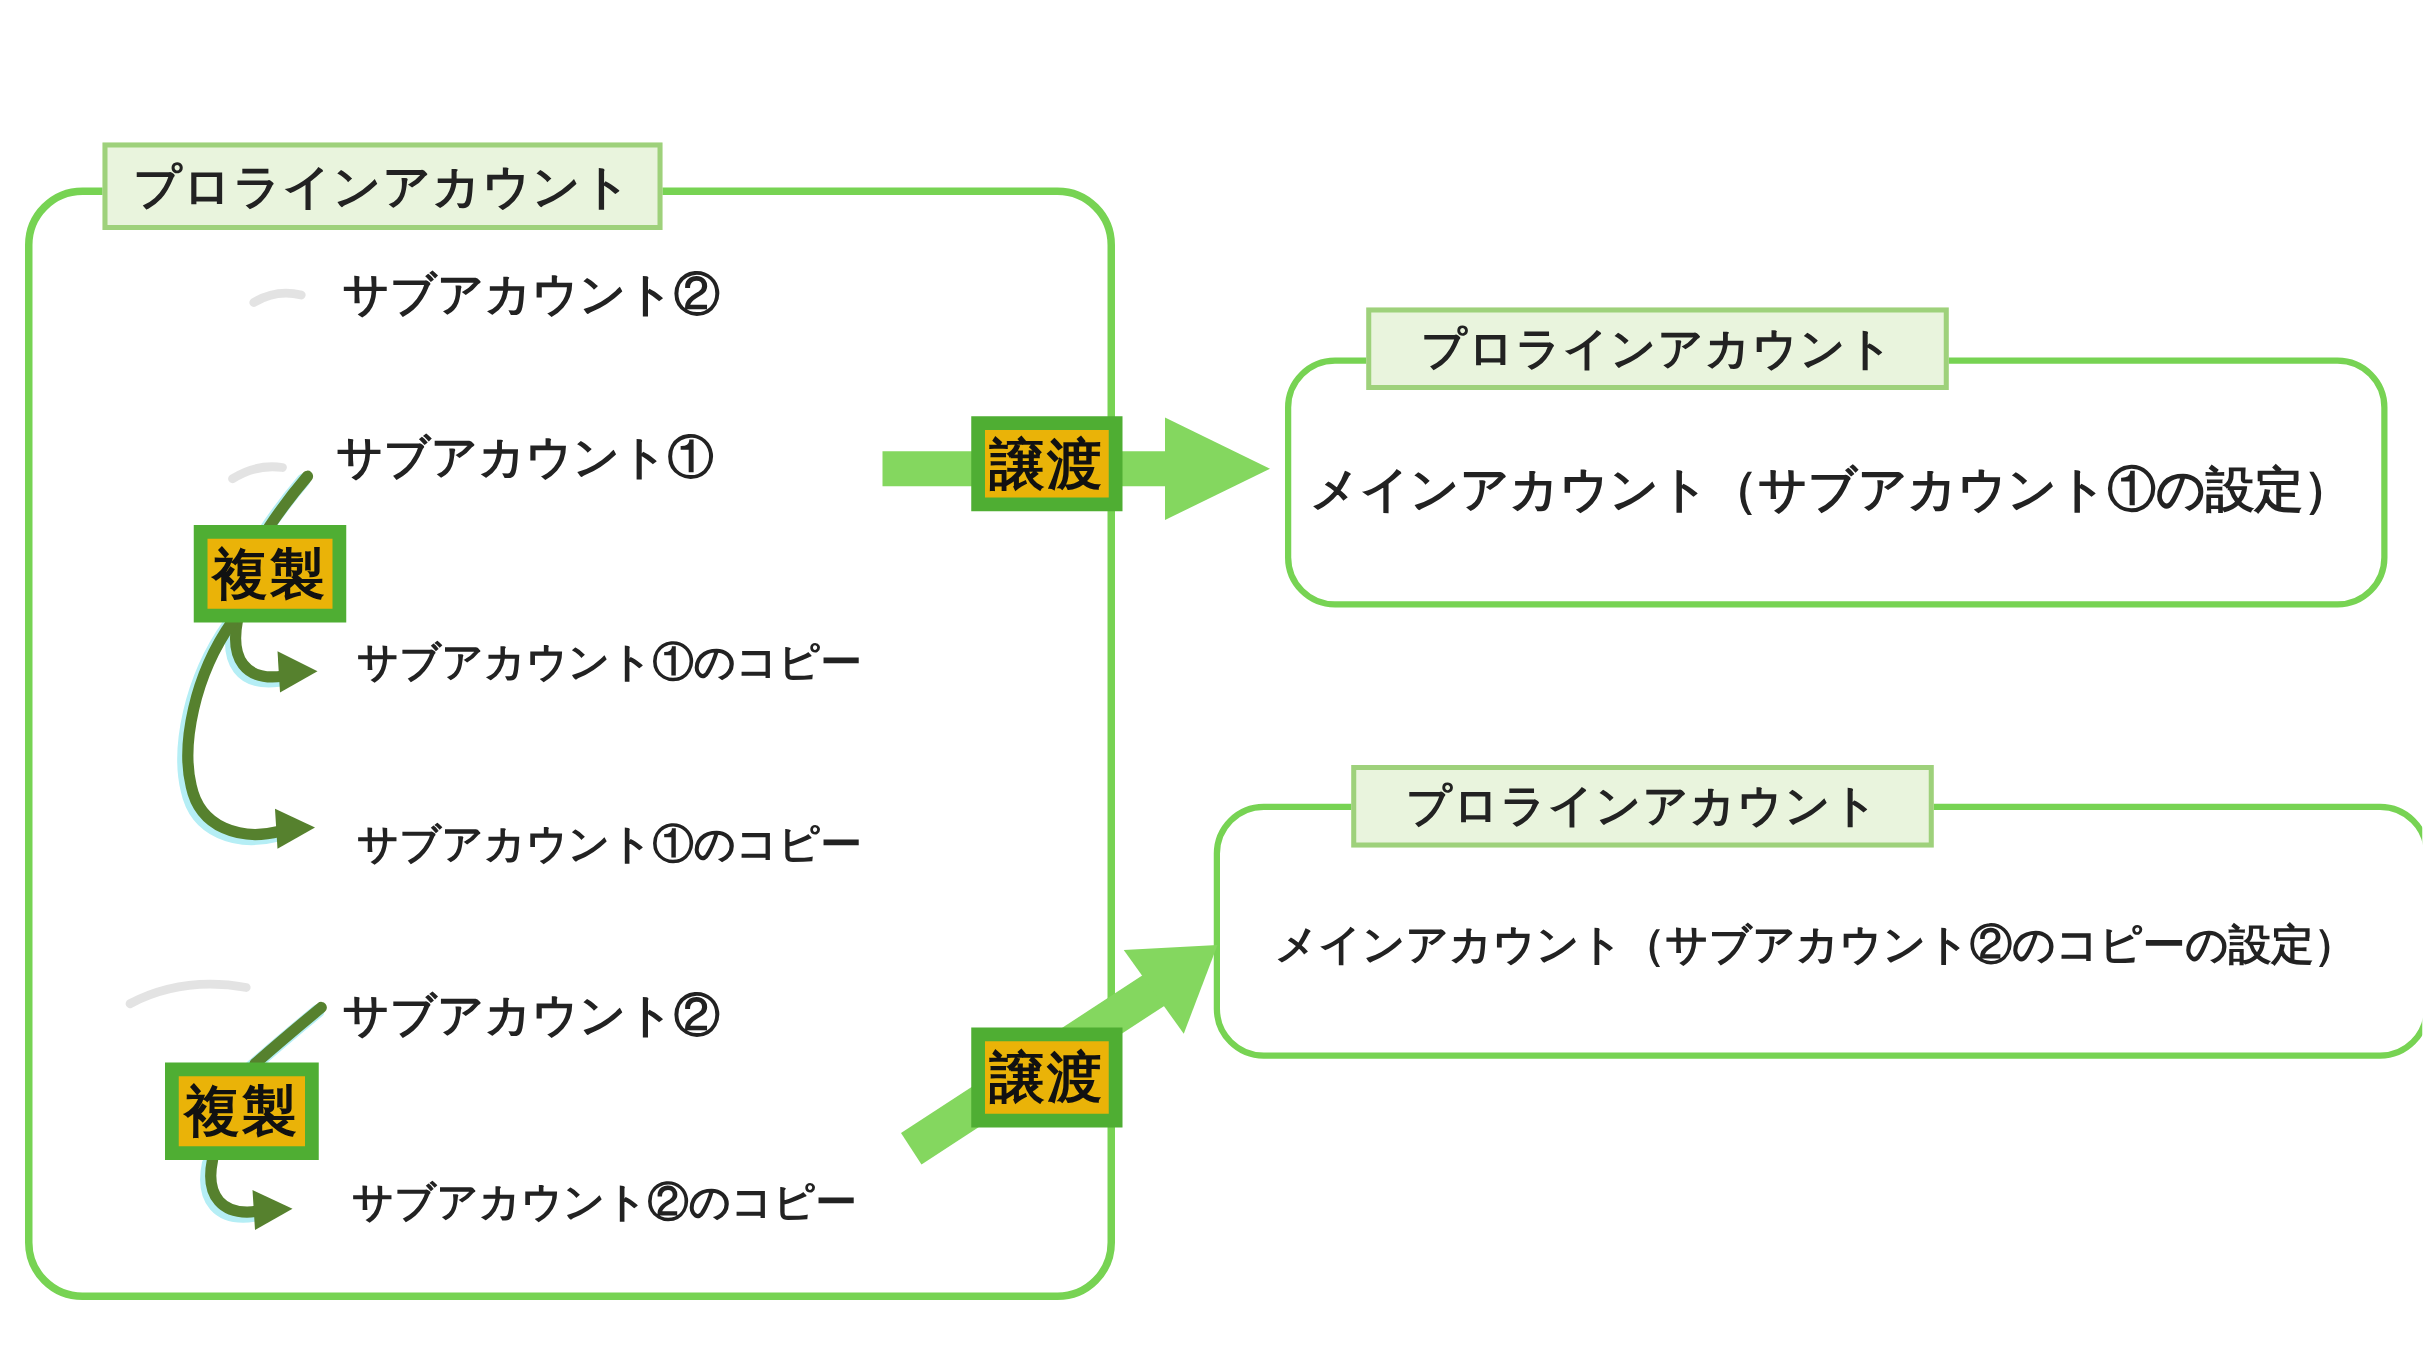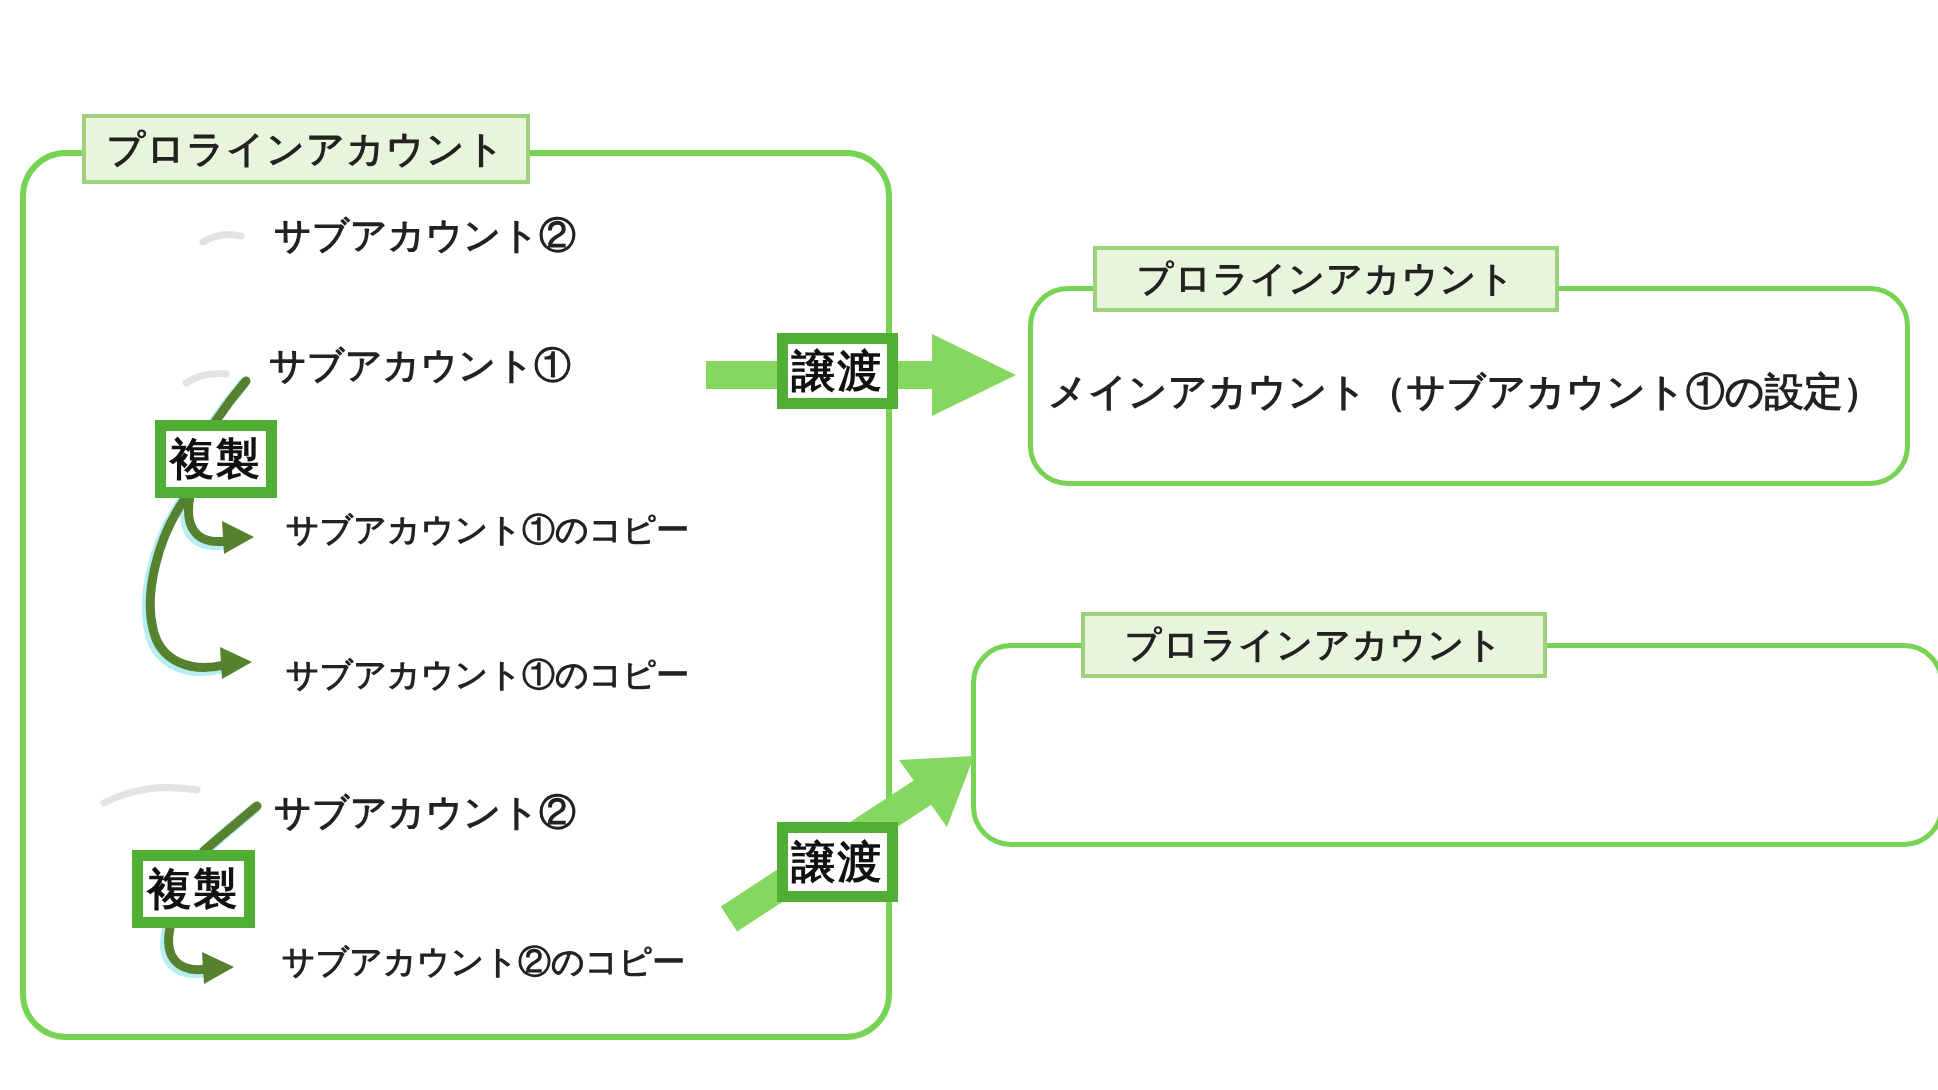--- a/index.html
+++ b/index.html
@@ -36,21 +36,21 @@
   #t-sub2c  { left:251px; top:940px; width:465px; font-size:33px; }
   #t-r1     { left:1048px; top:365px; width:832px; font-size:39px; }
   #t-r2     { left:991px;  top:733px; width:923px; font-size:34px; }
 
   
   .badge {
     position:absolute; background:#4fae33; display:flex; align-items:center; justify-content:center;
     z-index:4;
   }
   .badge-inner {
-    background:#ffffff; width:calc(100% - 22px); height:calc(100% - 22px);
+    background:#eab308; width:calc(100% - 22px); height:calc(100% - 22px);
     display:flex; align-items:center; justify-content:center;
     font-weight:700; color:#111; font-size:44px; letter-spacing:2px; white-space:nowrap;
   }
   #badge-dup1 { left:155px; top:420px; width:122px; height:78px; }
   #badge-dup2 { left:132px; top:850px; width:123px; height:78px; }
   #badge-tr1  { left:777px; top:333px; width:121px; height:76px; }
   #badge-tr2  { left:777px; top:822px; width:121px; height:80px; }
 
   
   svg.overlay { position:absolute; left:0; top:0; z-index:2; pointer-events:none; }
@@ -113,20 +113,21 @@
   <div class="boxlabel" id="label-r2">プロラインアカウント</div>
 
   <div class="node" id="t-main">サブアカウント②</div>
   <div class="node" id="t-sub1">サブアカウント①</div>
   <div class="node" id="t-sub1c1">サブアカウント①のコピー</div>
   <div class="node" id="t-sub1c2">サブアカウント①のコピー</div>
   <div class="node" id="t-sub2">サブアカウント②</div>
   <div class="node" id="t-sub2c">サブアカウント②のコピー</div>
 
   <div class="node" id="t-r1">メインアカウント（サブアカウント①の設定）</div>
+  <div class="node" id="t-r2">メインアカウント（サブアカウント②のコピーの設定）</div>
 
   <div class="badge" id="badge-dup1">
     <div class="badge-inner">複製</div>
   </div>
   <div class="badge" id="badge-dup2">
     <div class="badge-inner">複製</div>
   </div>
   <div class="badge" id="badge-tr1">
     <div class="badge-inner">譲渡</div>
   </div>

